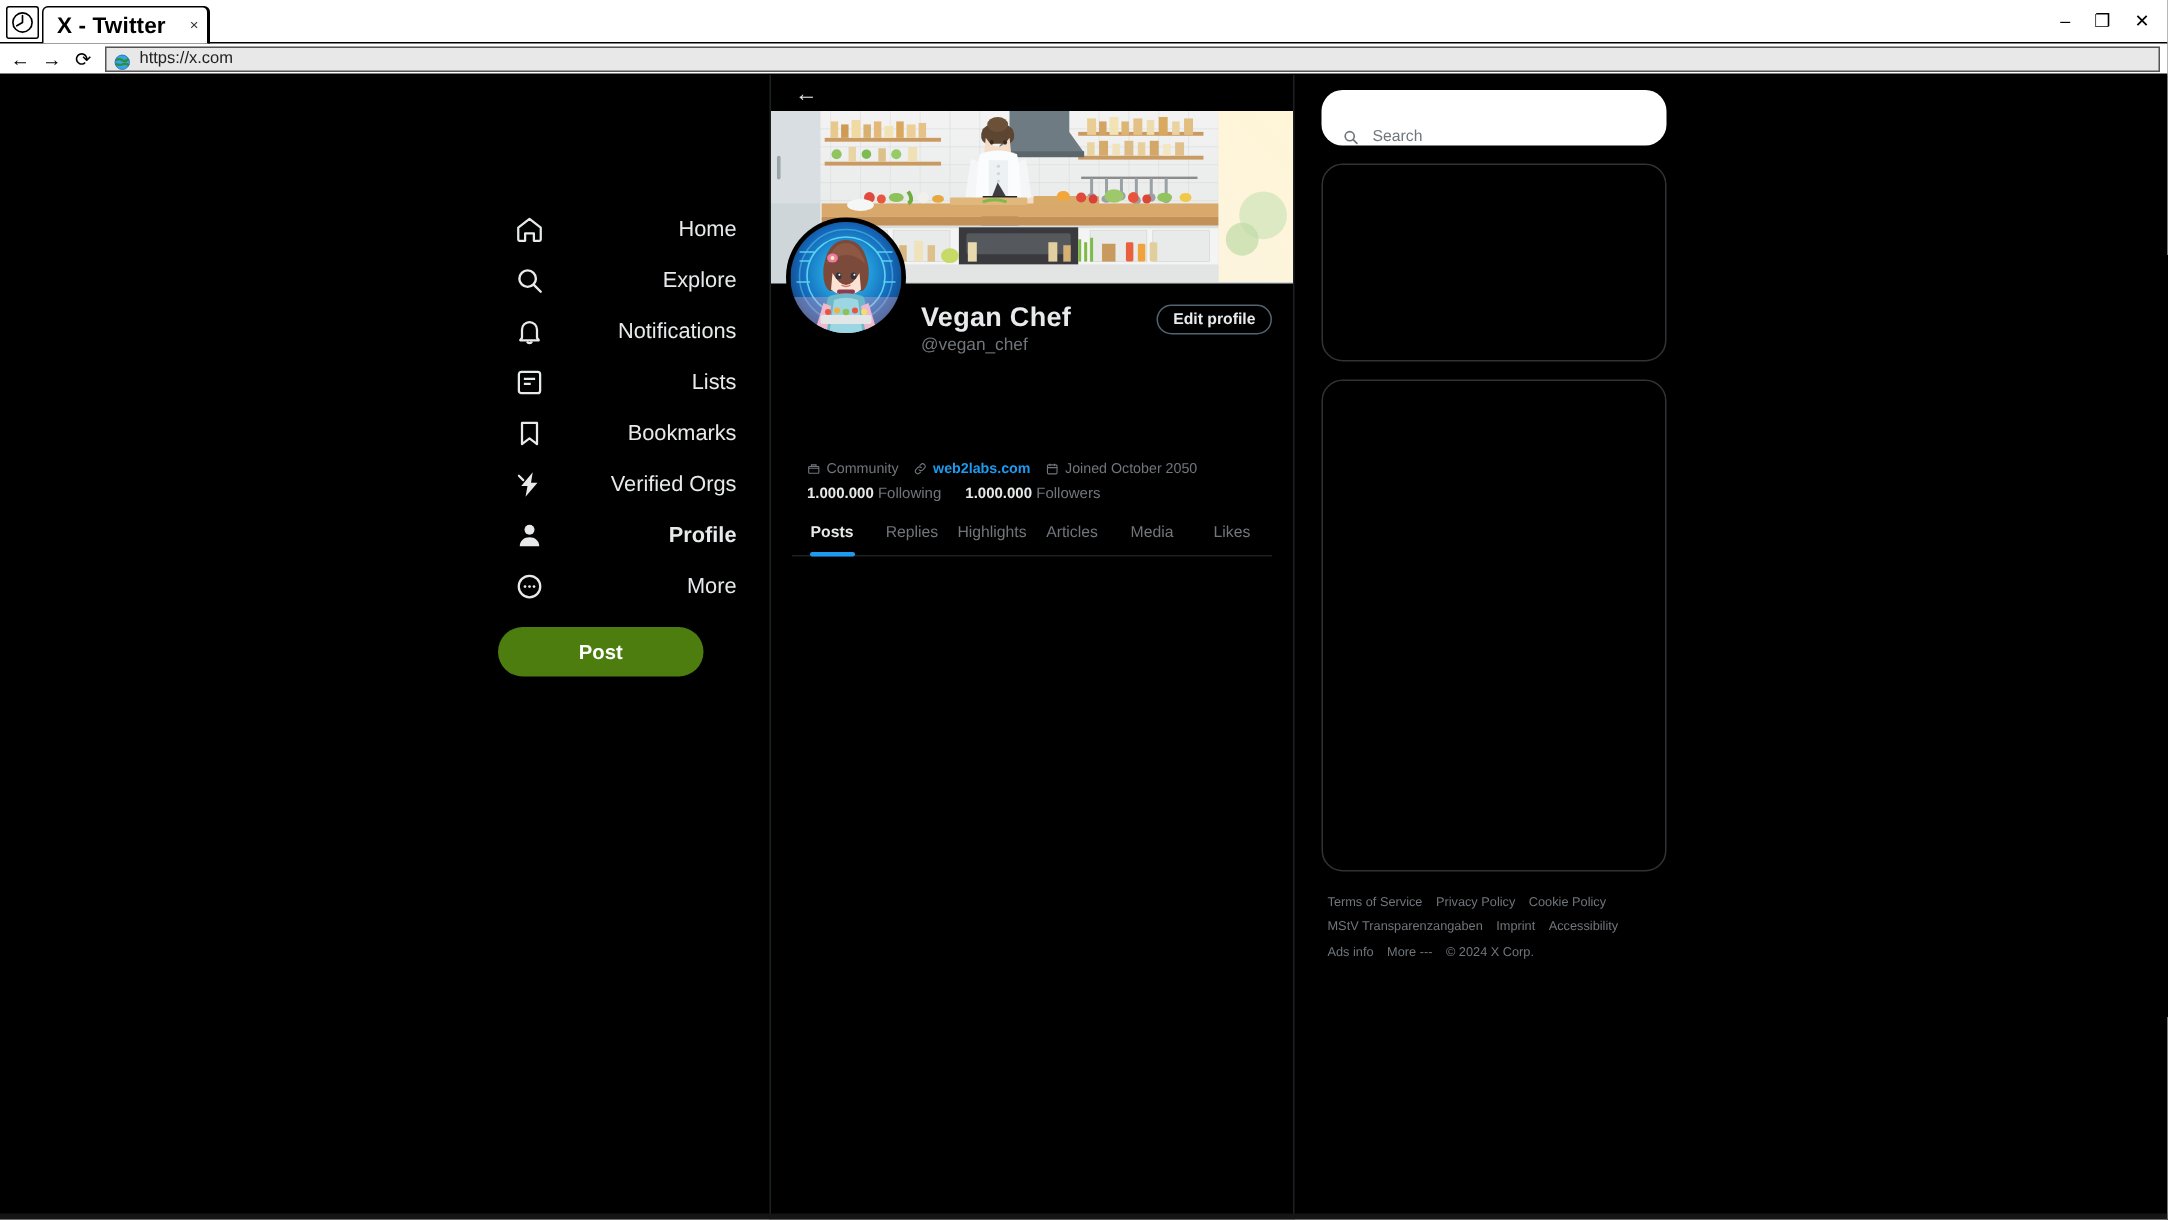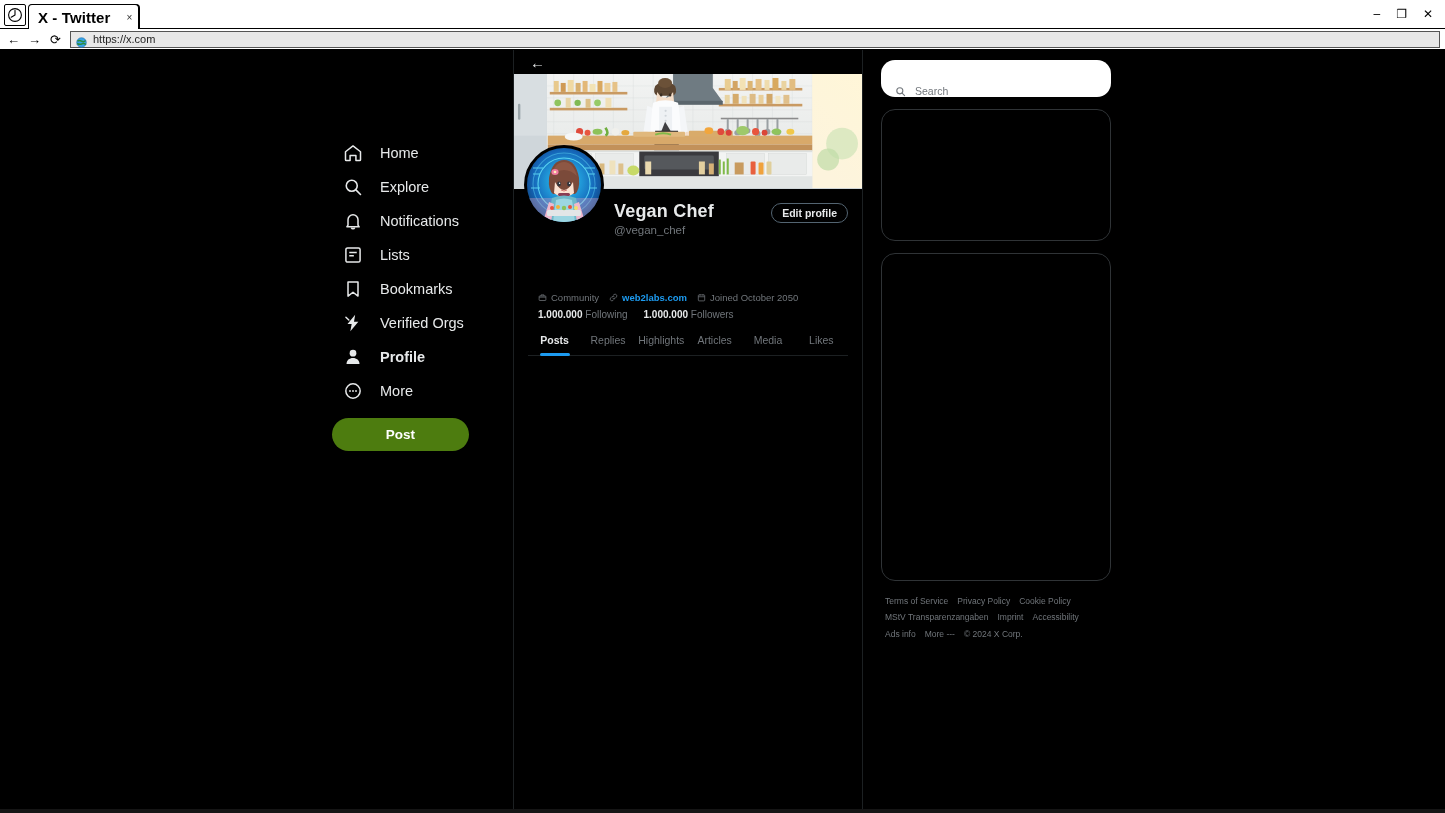--- a/index.html
+++ b/index.html
@@ -69,21 +69,21 @@
 
   
   .leftnav {
     width: 513px; flex: 0 0 513px; padding-top: 86px;
     display: flex; flex-direction: column; align-items: flex-end;
     padding-right: 22px;
   }
   .nav-inner { width: 160px; display:flex; flex-direction:column; }
   .nav-item {
     display: flex; align-items: center; gap: 17px;
-    height: 34px; color: #e7e9ea; cursor: pointer; padding-left: 12px;
+    height: 34px; color: #e7e9ea; cursor: pointer; padding-left: 12px; justify-content: space-between;
   }
   .nav-item .ico { width: 20px; height: 20px; flex: 0 0 20px; display:flex; align-items:center; justify-content:center; }
   .nav-item .ico svg { display:block; }
   .nav-label { font-size: 14.5px; color:#e7e9ea; white-space: nowrap; }
   .nav-item.active .nav-label { font-weight: 700; }
 
   .post-btn {
     margin-top: 10px; margin-left: 1px;
     width: 137px; height: 33px; border-radius: 17px;
     background: #4d7c0f; color:#fff; border:none;
@@ -126,21 +126,21 @@
     margin-top: 2px; height: 20px; padding: 0 10px;
     border-radius: 11px; border: 1px solid #536471; background: transparent;
     color:#e7e9ea; font-size: 10.5px; font-weight: 700; cursor:pointer;
     font-family: "Liberation Sans", sans-serif; white-space: nowrap;
   }
 
   .meta-row {
     display:flex; align-items:center; gap: 10px; flex-wrap: wrap;
     padding-left: 10px; margin-top: 56px; font-size: 9.5px; color:#71767b;
   }
-  .meta-item { display:flex; align-items:center; gap: 4px; }
+  .meta-item { display:flex; align-items:center; gap: 4px; margin-top: 15px; }
   .meta-item svg { display:block; }
   .meta-link { color:#1d9bf0; font-weight:700; cursor:pointer; }
 
   .stats-row {
     display:flex; gap: 16px; padding-left: 10px; margin-top: 6px;
     font-size: 10px; color:#71767b;
   }
   .stat { cursor: pointer; }
   .stat b { color:#e7e9ea; font-weight:700; }
 

